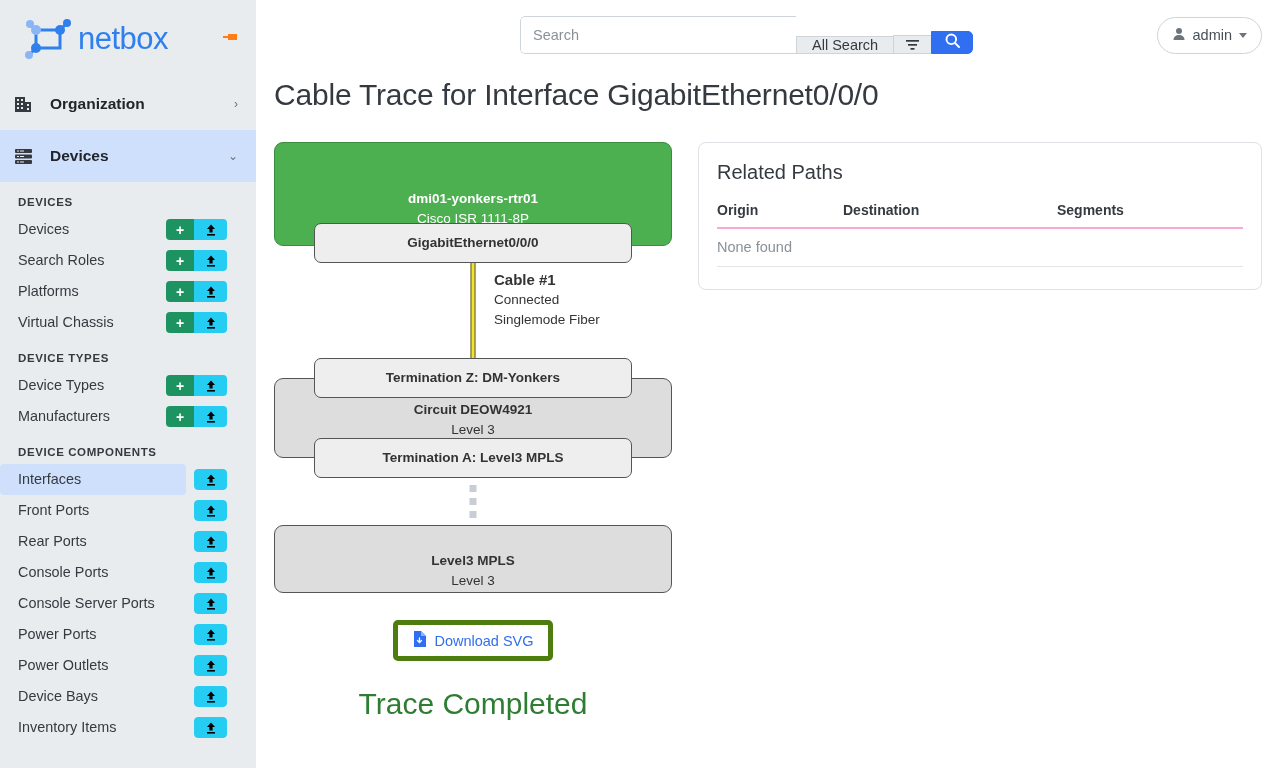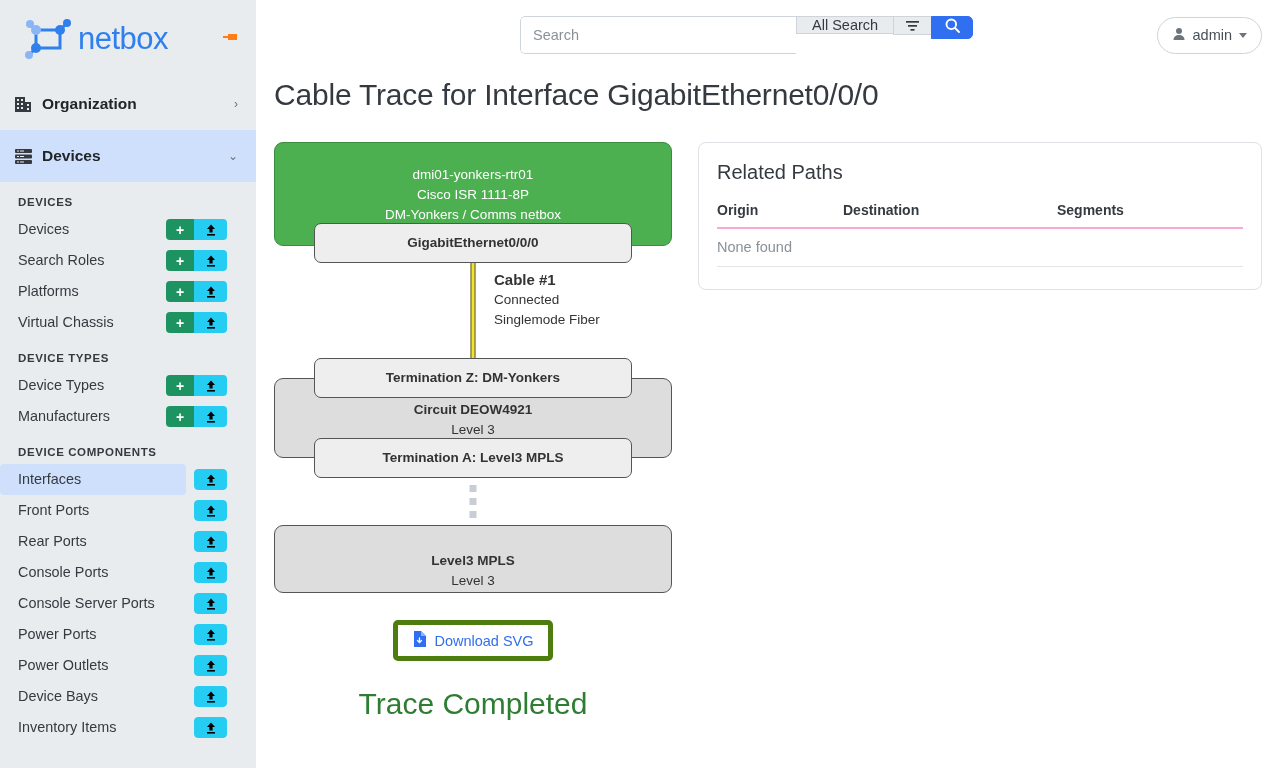--- a/index.html
+++ b/index.html
@@ -32,21 +32,21 @@
     color: #2f80ed; margin-left: 4px;
   }
   .pin-icon { margin-left: auto; color: #fd7e14; font-size: 15px; line-height: 1; }
 
   .nav-group {
     display: flex; align-items: center;
     height: 52px; padding: 0 18px 0 14px;
     cursor: pointer;
   }
   .nav-group .gi { width: 28px; display: flex; align-items: center; color: #343a40; }
-  .nav-group .gl { font-size: 15.5px; font-weight: 700; color: #212529; }
+  .nav-group .gl { font-size: 15.5px; font-weight: 700; color: #212529; margin-left: 8px; }
   .nav-group .gc { margin-left: auto; color: #6c757d; font-size: 12px; }
   .nav-group.active { background: #cfe0fd; }
 
   .sec-title {
     font-size: 11.5px; font-weight: 700; letter-spacing: .6px;
     color: #343a40; text-transform: uppercase;
     padding: 14px 0 6px 18px;
   }
   .nav-row {
     display: flex; align-items: center;
@@ -74,21 +74,21 @@
   }
   .btn-grp.only-imp .btn-imp { width: 33px; border-radius: 4px; }
 
   
   .main { flex: 1; height: 768px; position: relative; background: #fff; }
   .topbar {
     height: 70px; display: flex; align-items: center;
     padding: 0 18px; background: #fff;
   }
   .searchwrap {
-    display: flex; align-items: flex-start;
+    display: flex; align-items: flex-end;
     height: 38px; margin: 0 auto 0 246px;
     border-radius: 5px; overflow: hidden;
   }
   .search-input {
     width: 276px; height: 38px;
     border: 1px solid #ced4da; border-right: none;
     border-radius: 5px 0 0 5px;
     padding: 0 12px; font-size: 14.5px; color: #343a40;
     outline: none; background: #fff;
   }
@@ -131,21 +131,21 @@
   .trace { position: relative; width: 398px; }
   .node {
     position: relative;
     border: 1px solid #555; border-radius: 9px;
     text-align: center;
   }
   .node-device {
     background: #4caf50; border-color: #3c8c40;
     height: 104px; padding-top: 22px; color: #fff;
   }
-  .node-device .t1 { font-size: 13.5px; font-weight: 400; line-height: 20px; }
+  .node-device .t1 { font-size: 13.5px; font-weight: 700; line-height: 20px; margin-top: 24px; }
   .node-device .t2 { font-size: 13.5px; font-weight: 400; line-height: 20px; }
   .node-device .t3 { font-size: 13.5px; font-weight: 400; line-height: 20px; }
 
   .term {
     position: relative; z-index: 3;
     width: 318px; margin: -23px auto 0 auto;
     height: 40px; line-height: 38px;
     background: #eeeeee; border: 1px solid #555; border-radius: 7px;
     font-size: 13.5px; font-weight: 700; color: #333;
     text-align: center;

